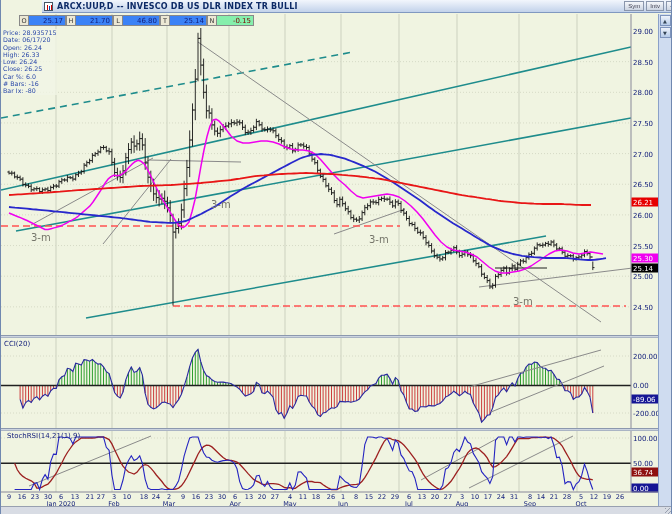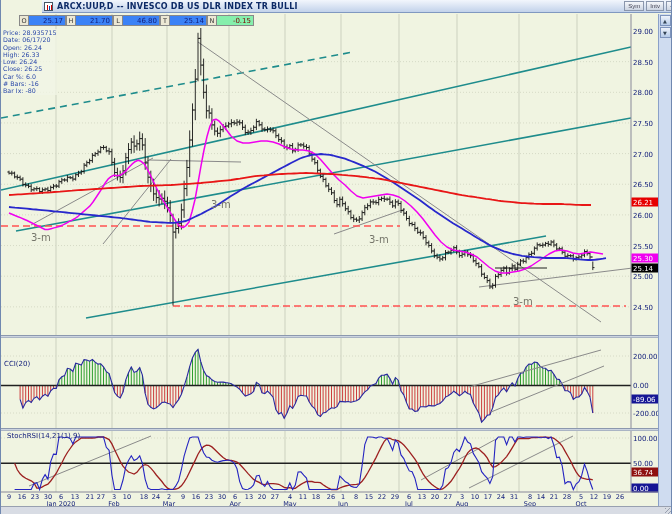--- a/index.html
+++ b/index.html
@@ -242,21 +242,21 @@
     <div>Date: 06/17/20</div>
     <div>Open: 26.24</div>
     <div>High: 26.33</div>
     <div>Low: 26.24</div>
     <div>Close: 26.25</div>
     <div>Car %: 6.0</div>
     <div># Bars: -16</div>
     <div>Bar Ix: -80</div>
   </div>
 
-<div class="pane-label" style="left:3px;top:360px">CCI(20)</div>
+<div class="pane-label" style="left:3px;top:340px">CCI(20)</div>
 <div class="pane-label" style="left:6px;top:432px">StochRSI(14,21(1),9)</div>
 
 <div class="splitter" style="top:335px;height:3px"></div>
 <div class="splitter" style="top:428px;height:3px"></div>
 
 <div class="scrollbar">
   <div class="sb-btn">▲</div>
   <div class="sb-btn">▼</div>
 </div>
 

